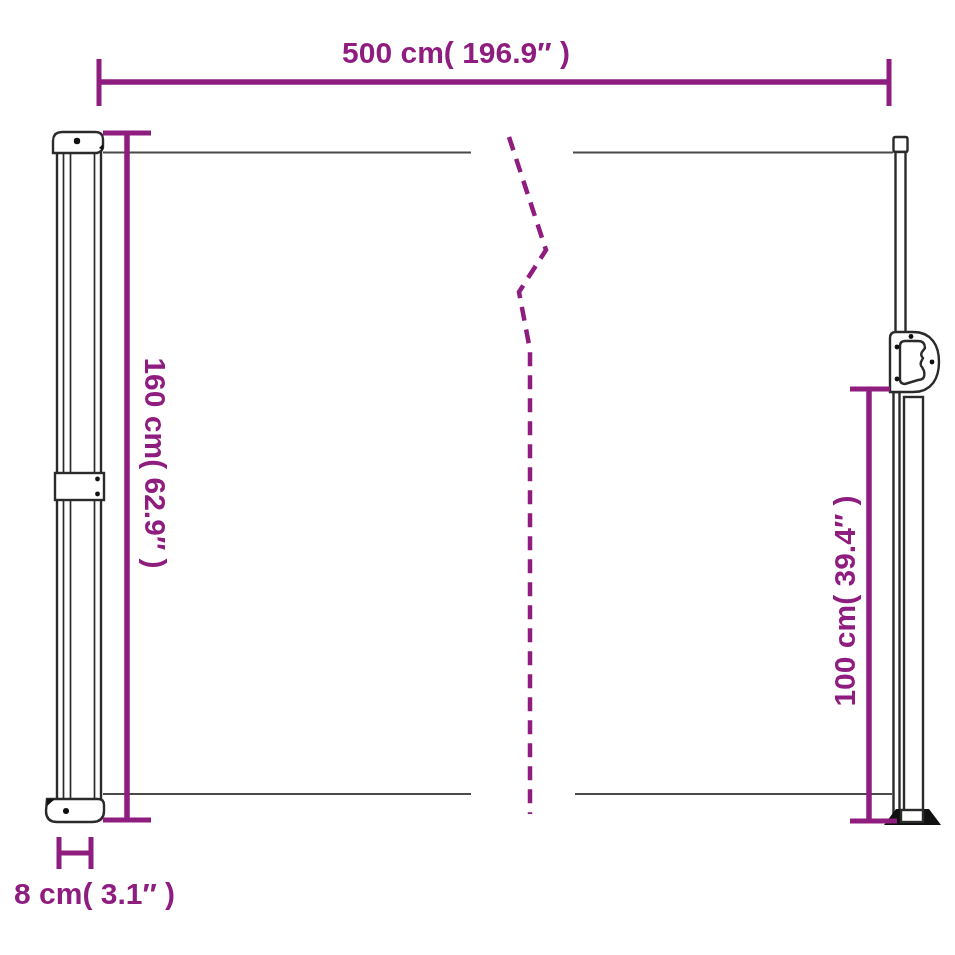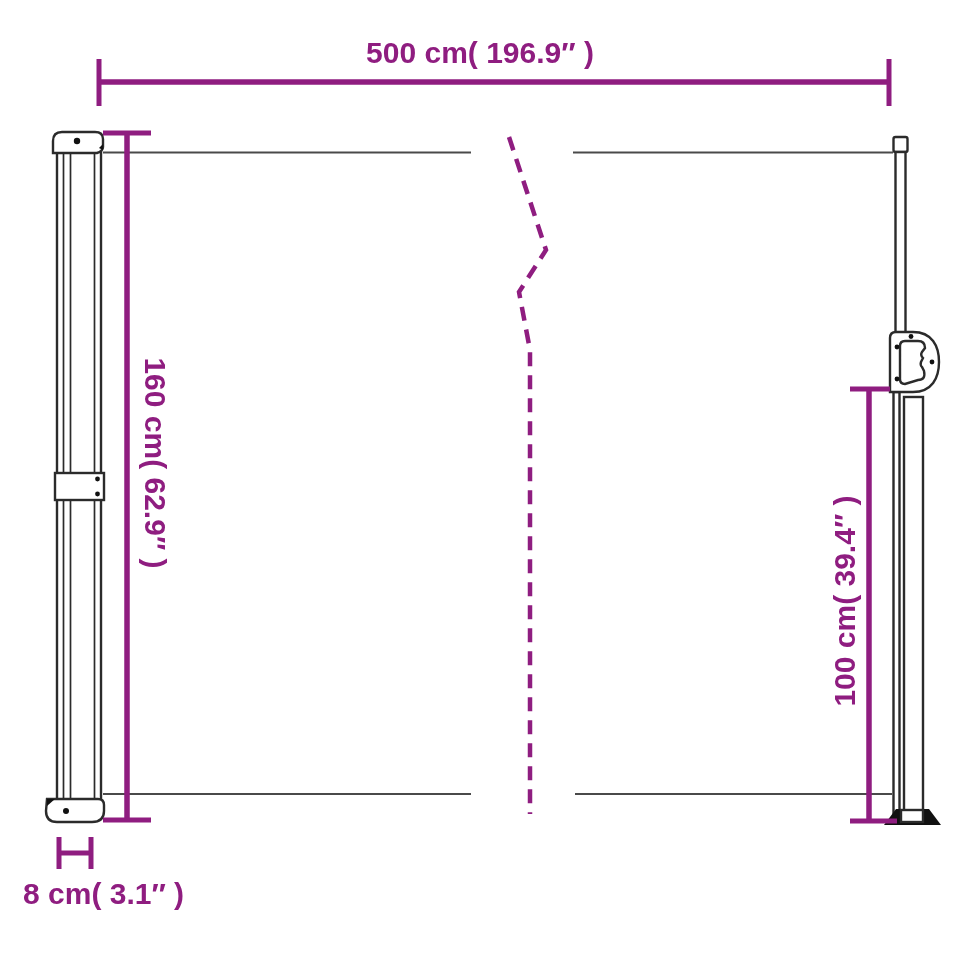--- a/index.html
+++ b/index.html
@@ -6,24 +6,24 @@
   html,body { margin:0; padding:0; background:#fff; }
   .canvas {
     position:relative; width:955px; height:955px; background:#fff;
     font-family:"Liberation Sans", sans-serif; overflow:hidden;
   }
   .diagram-svg { position:absolute; left:0; top:0; }
   .dim-label {
     position:absolute; color:var(--accent); font-weight:bold;
     font-size:30px; white-space:nowrap; line-height:1;
   }
-  .lbl-width  { left:480px; top:38px;  transform:translateX(-50%);text-align:right; }
+  .lbl-width  { left:456px; top:38px;  transform:translateX(-50%);text-align:right; }
   .lbl-left   { left:155px; top:463px; transform:translate(-50%,-50%) rotate(90deg); }
   .lbl-right  { left:845px; top:601px; transform:translate(-50%,-50%) rotate(-90deg); }
-  .lbl-depth  { left:23px;  top:879px; }
+  .lbl-depth  { left:14px;  top:879px; }
 
   
   .dim   { stroke:var(--accent); stroke-width:5.5; }
   .tick  { stroke:var(--accent); stroke-width:5; }
   .dash  { stroke:var(--accent); stroke-width:4.5; fill:none; stroke-dasharray:14 9; }
   .pole  { stroke:var(--outline); stroke-width:2.4; fill:#fff; }
   .pline { stroke:var(--outline); stroke-width:1.7; }
   .edge  { stroke:var(--edge); stroke-width:2; }
   .dark  { fill:#111; stroke:none; }
 </style>

